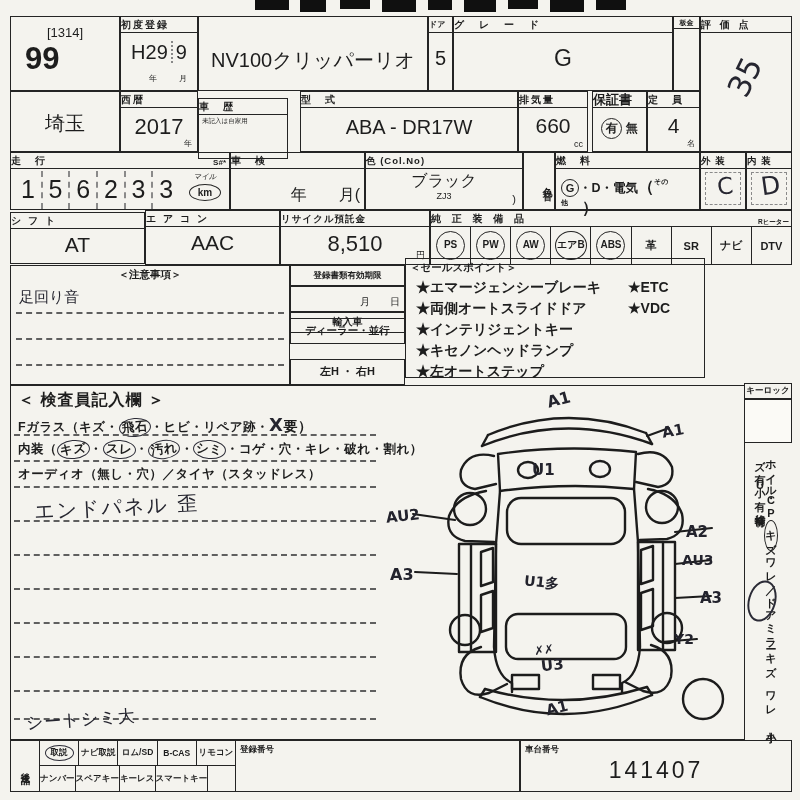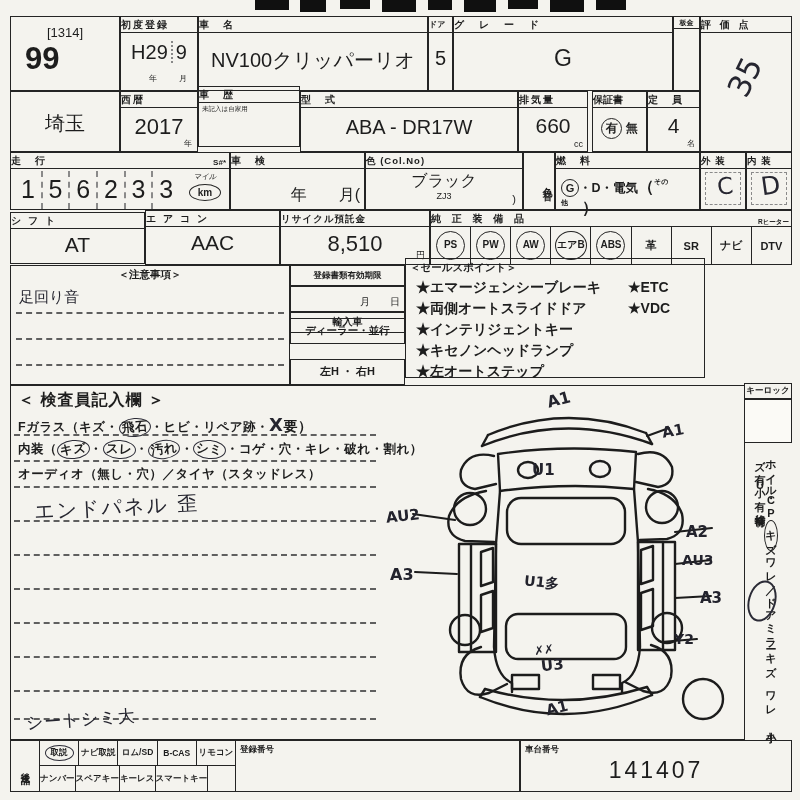--- a/index.html
+++ b/index.html
@@ -49,21 +49,20 @@
 </div>
 <div class="cell" style="left:120px;top:16px;width:78px;height:75px">
   <div class="hdr">初度登録</div>
   <div class="abs" style="left:0;top:24px;width:100%;text-align:center;font-size:20px">
     <span>H29</span><span style="border-left:2px dotted #888;margin:0 3px"></span><span>9</span>
   </div>
   <span class="abs" style="left:28px;top:56px;font-size:8px">年</span>
   <span class="abs" style="left:58px;top:56px;font-size:8px">月</span>
 </div>
 <div class="cell" style="left:198px;top:16px;width:230px;height:75px">
-  <div class="hdr">車　名</div>
   <div class="abs" style="left:0;top:30px;width:100%;text-align:center;font-size:20px">NV100クリッパーリオ</div>
 </div>
 <div class="cell" style="left:428px;top:16px;width:25px;height:75px">
   <div class="hdr" style="letter-spacing:0;font-size:8px">ドア</div>
   <div class="abs" style="left:0;top:30px;width:100%;text-align:center;font-size:20px">5</div>
 </div>
 <div class="cell" style="left:453px;top:16px;width:220px;height:75px">
   <div class="hdr" style="letter-spacing:6px">グ レ ー ド</div>
   <div class="abs" style="left:0;top:28px;width:100%;text-align:center;font-size:23px">G</div>
 </div>
@@ -76,35 +75,35 @@
 </div>
 
 <div class="cell" style="left:10px;top:91px;width:110px;height:61px">
   <div class="abs" style="left:0;top:18px;width:100%;text-align:center;font-size:20px">埼玉</div>
 </div>
 <div class="cell" style="left:120px;top:91px;width:78px;height:61px">
   <div class="hdr">西暦</div>
   <div class="abs" style="left:0;top:22px;width:100%;text-align:center;font-size:22px">2017</div>
   <span class="abs" style="right:5px;bottom:2px;font-size:8px">年</span>
 </div>
-<div class="cell" style="left:198px;top:86px;width:102px;height:61px">
+<div class="cell" style="left:198px;top:98px;width:90px;height:61px">
   <div class="hdr">車　歴</div>
   <div class="abs" style="left:3px;top:18px;font-size:6.5px">未記入は自家用</div>
 </div>
 <div class="cell" style="left:300px;top:91px;width:218px;height:61px">
   <div class="hdr">型　式</div>
   <div class="abs" style="left:0;top:24px;width:100%;text-align:center;font-size:20px">ABA - DR17W</div>
 </div>
 <div class="cell" style="left:518px;top:91px;width:70px;height:61px">
   <div class="hdr">排気量</div>
   <div class="abs" style="left:0;top:22px;width:100%;text-align:center;font-size:21px">660</div>
   <span class="abs" style="right:4px;bottom:2px;font-size:9px">cc</span>
 </div>
 <div class="cell" style="left:592px;top:91px;width:55px;height:61px">
-  <div class="hdr" style="letter-spacing:0;font-size:10px">保証書</div>
+  <div class="hdr" style="letter-spacing:0;font-size:13px">保証書</div>
   <div class="abs" style="left:0;top:26px;width:100%;text-align:center;font-size:12px;font-weight:bold">
     <span class="circle" style="width:21px;height:21px;line-height:19px">有</span>
     <span>無</span>
   </div>
 </div>
 <div class="cell" style="left:647px;top:91px;width:53px;height:61px">
   <div class="hdr">定　員</div>
   <div class="abs" style="left:0;top:22px;width:100%;text-align:center;font-size:21px">4</div>
   <span class="abs" style="right:4px;bottom:2px;font-size:8px">名</span>
 </div>

